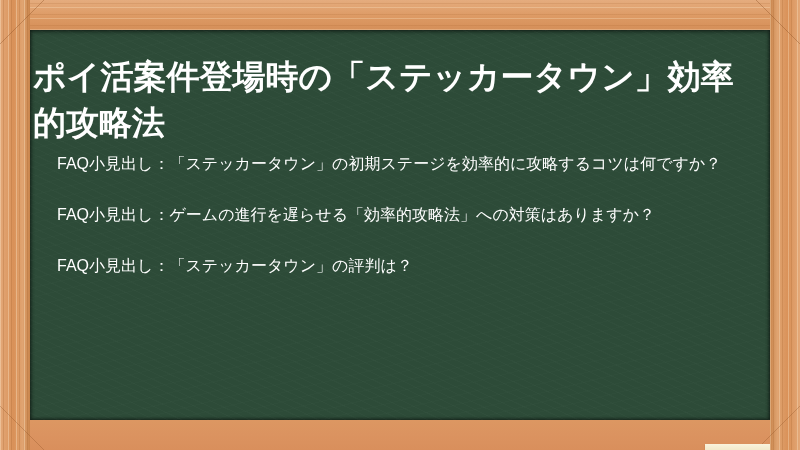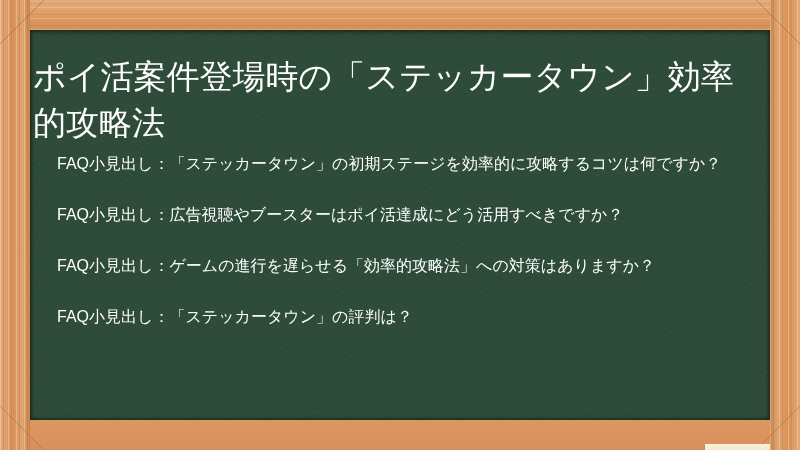--- a/index.html
+++ b/index.html
@@ -152,21 +152,21 @@
   }
 
   .title {
     position: absolute;
     left: 3px;
     top: 2px;
     width: 718px;
     color: #FFFFFF;
     font-size: 33px;
     line-height: 46px;
-    font-weight: 400;
+    font-weight: 700;
     letter-spacing: 0px;
     white-space: normal;
     word-break: break-all;
   }
 
   .faq-list {
     position: absolute;
     left: 0px;
     top: 113px;
     width: 740px;
@@ -216,21 +216,20 @@
   <div class="board">
     <div class="board-noise"></div>
   </div>
 
   <div class="content">
 
     <h1 class="title">ポイ活案件登場時の「ステッカータウン」効率的攻略法</h1>
 
     <ul class="faq-list">
       <li class="faq-item">FAQ小見出し：「ステッカータウン」の初期ステージを効率的に攻略するコツは何ですか？</li>
-      <li class="faq-item">FAQ小見出し：広告視聴やブースターはポイ活達成にどう活用すべきですか？</li>
       <li class="faq-item">FAQ小見出し：ゲームの進行を遅らせる「効率的攻略法」への対策はありますか？</li>
       <li class="faq-item">FAQ小見出し：「ステッカータウン」の評判は？</li>
     </ul>
 
     <div class="chalk"></div>
   </div>
 
 </div>
 
 </body></html>

